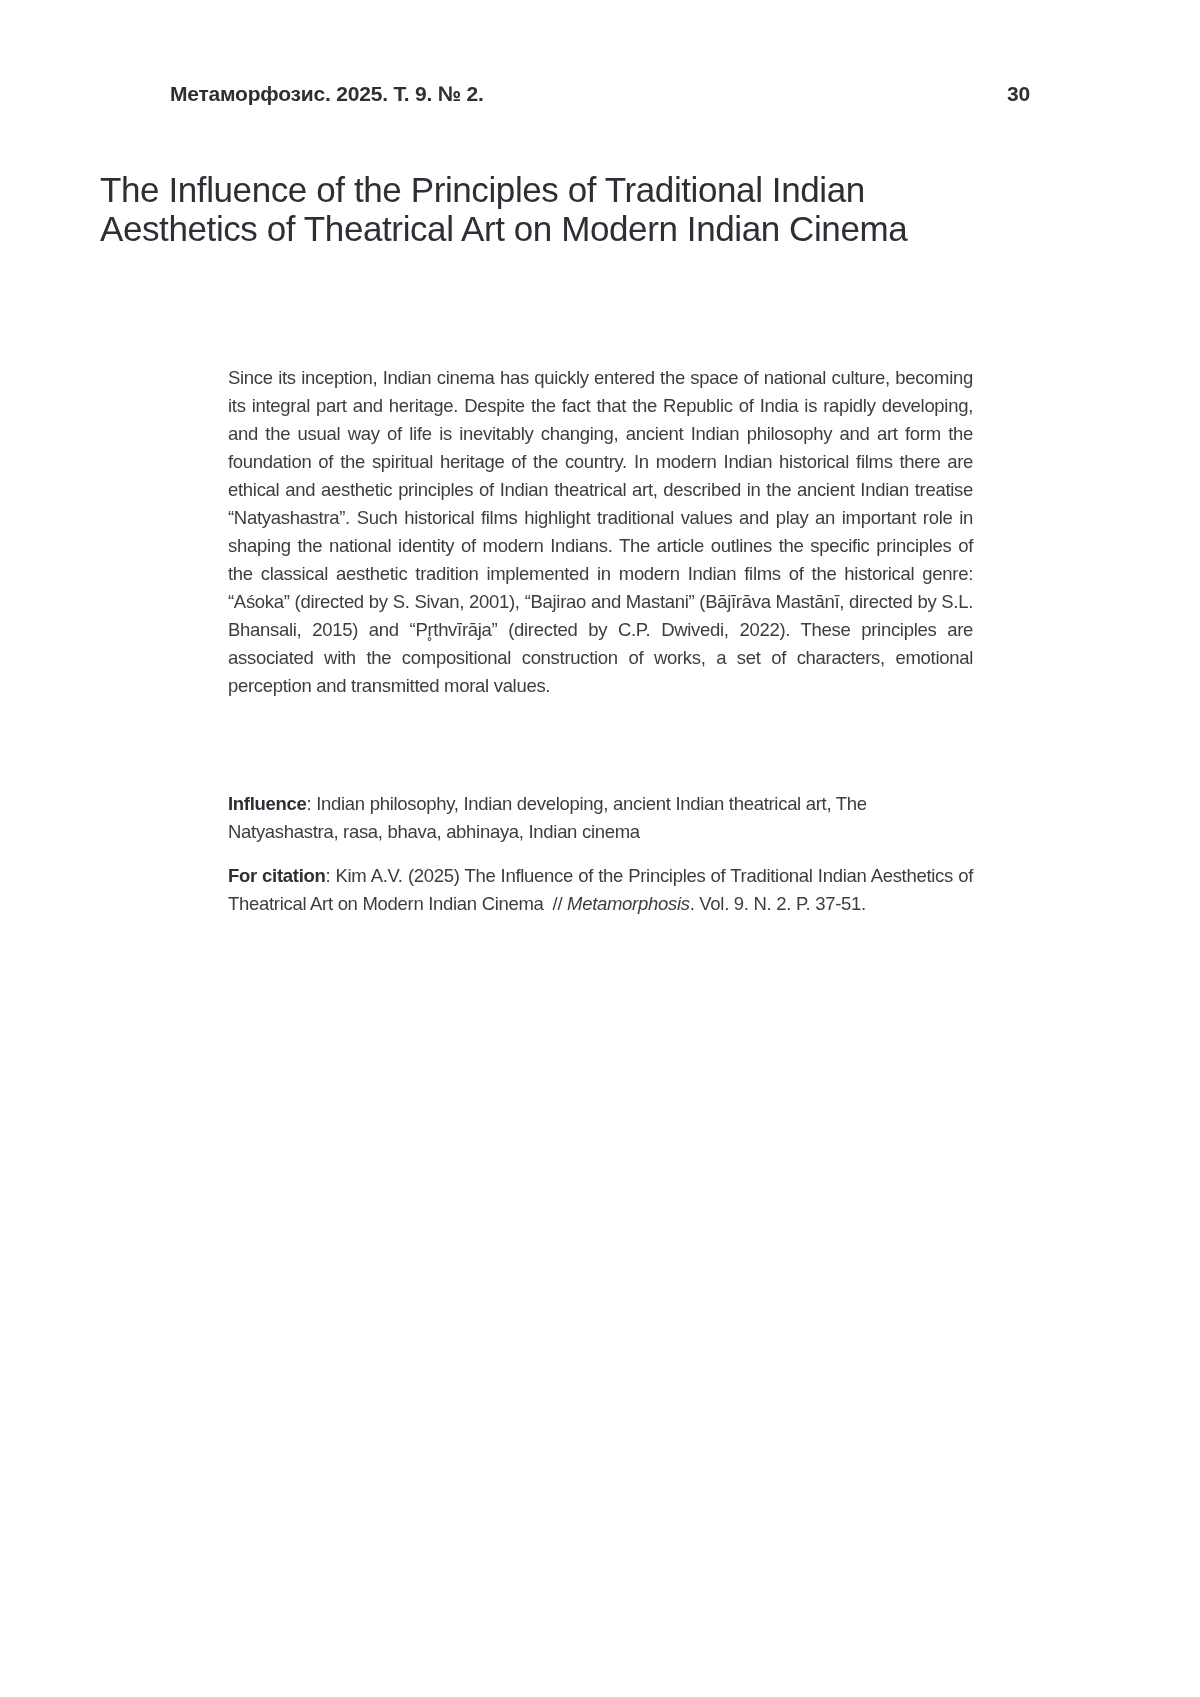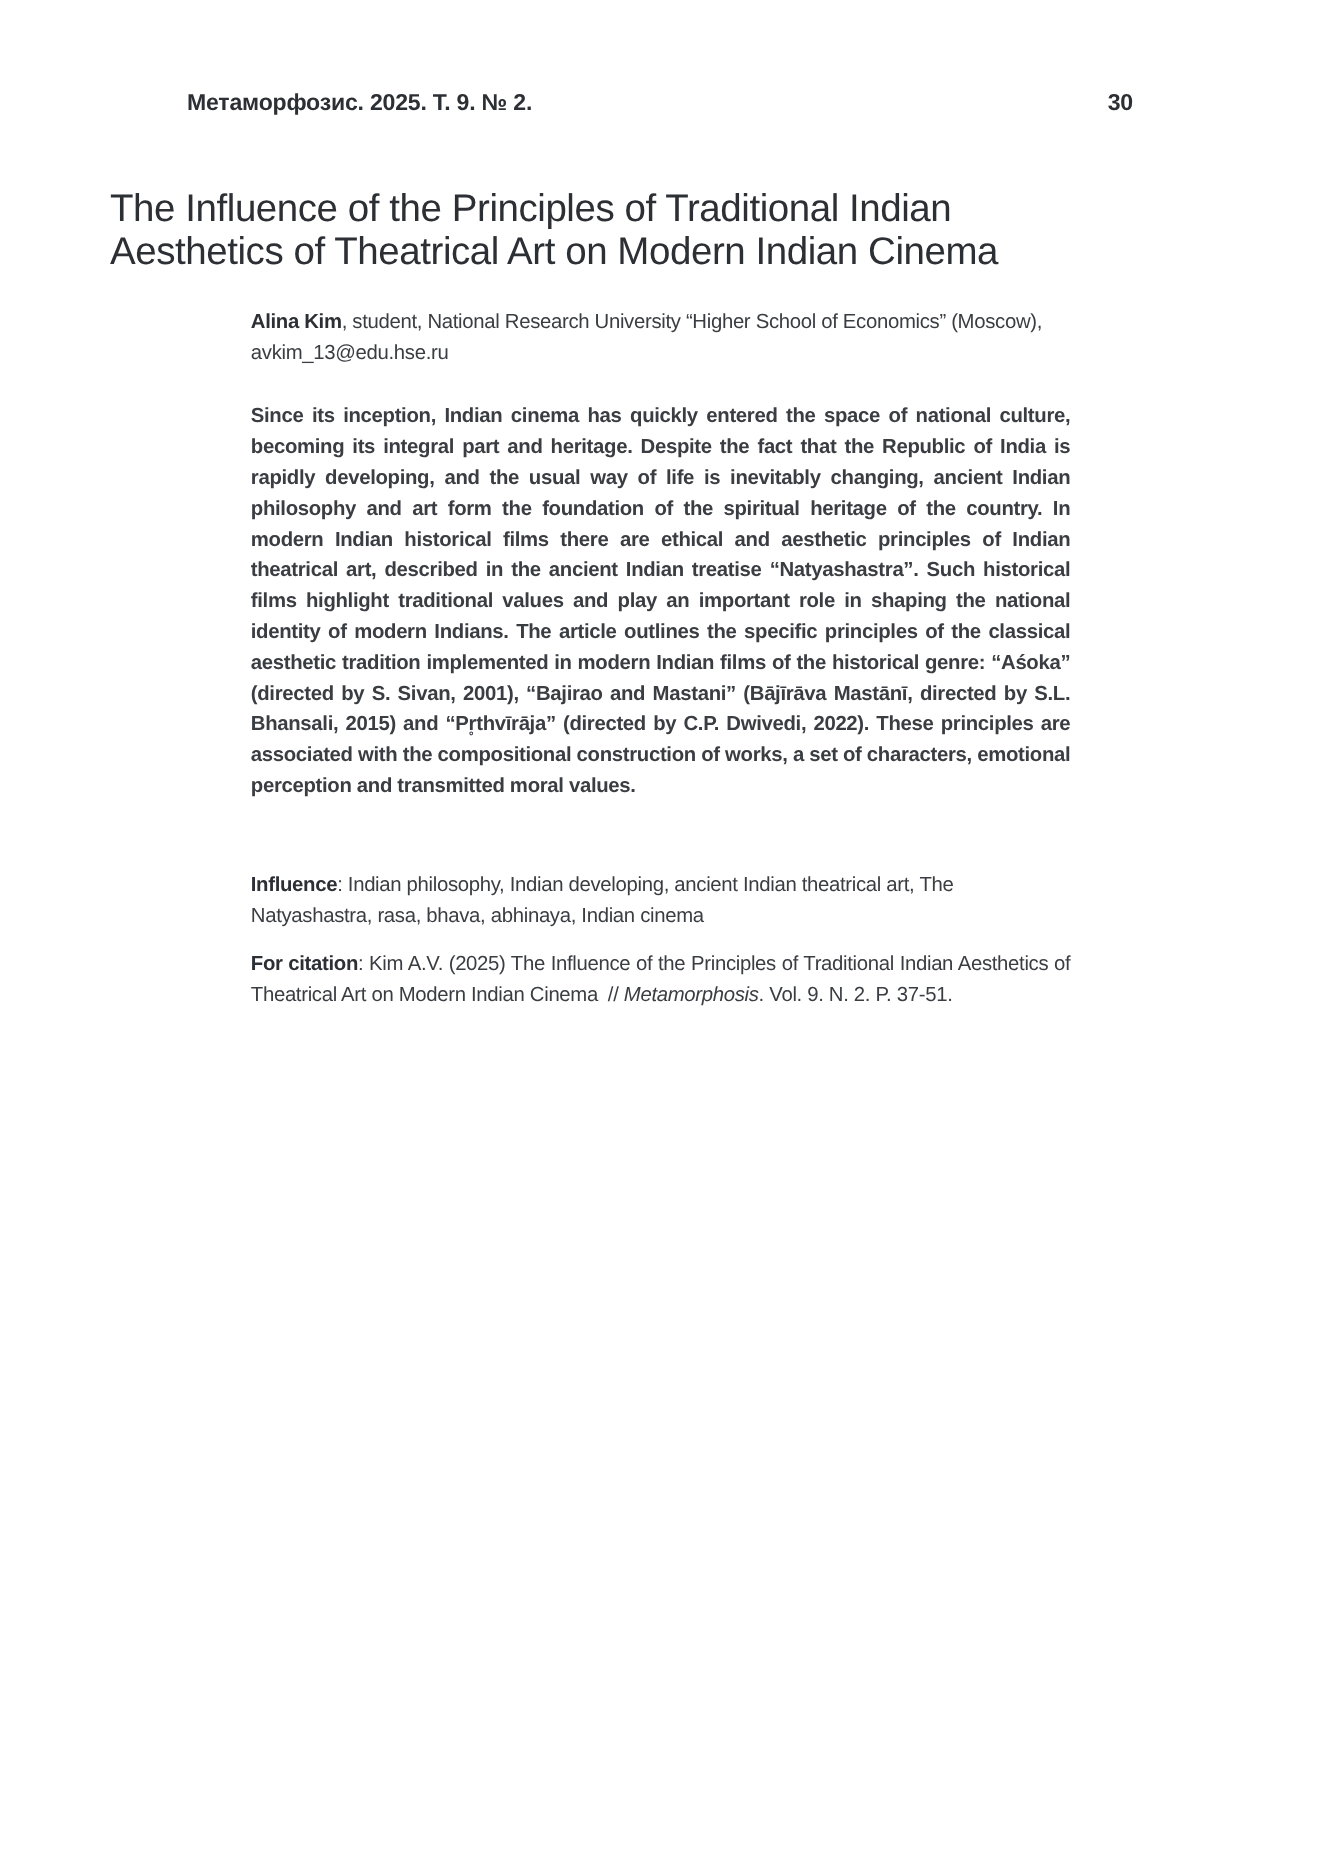--- a/index.html
+++ b/index.html
@@ -30,21 +30,21 @@
     text-align:left;font-size:35px;font-weight:400;line-height:39px;
     color:var(--heading);letter-spacing:-0.4px;
   }
   .title-line{display:block;}
   .col{
     position:absolute;left:228px;width:745px;margin:0;
     font-size:18.5px;line-height:28px;letter-spacing:-0.3px;
     color:var(--text);
   }
   .author-block{top:278px;}
-  .abstract-block{top:364px;text-align:justify;text-justify:inter-word;font-weight:bold;}
+  .abstract-block{top:364px;text-align:justify;text-justify:inter-word;}
   .keywords-block{top:790px;}
   .citation-block{top:862px;text-align:justify;text-justify:inter-word;}
   .receipt-block{top:958px;}
   strong{font-weight:700;color:var(--heading);}
   em{font-style:italic;}
 </style>
 </head>
 <body>
 
 <div class="page">
@@ -52,21 +52,20 @@
   <header class="running-head">
     <span>Метаморфозис. 2025. Т. 9. № 2.</span>
     <span>30</span>
   </header>
 
   <h1 class="article-title">
       <span class="title-line">The Influence of the Principles of Traditional Indian</span>
       <span class="title-line">Aesthetics of Theatrical Art on Modern Indian Cinema</span>
     </h1>
 
-  <p class="col author-block"><strong>Alina Kim</strong><span>, student, National Research University “Higher School of Economics” (Moscow), avkim_13@edu.hse.ru</span></p>
 
   <p class="col abstract-block">Since its inception, Indian cinema has quickly entered the space of national culture, becoming its integral part and heritage. Despite the fact that the Republic of India is rapidly developing, and the usual way of life is inevitably changing, ancient Indian philosophy and art form the foundation of the spiritual heritage of the country. In modern Indian historical films there are ethical and aesthetic principles of Indian theatrical art, described in the ancient Indian treatise “Natyashastra”. Such historical films highlight traditional values and play an important role in shaping the national identity of modern Indians. The article outlines the specific principles of the classical aesthetic tradition implemented in modern Indian films of the historical genre: “Aśoka” (directed by S. Sivan, 2001), “Bajirao and Mastani” (Bājīrāva Mastānī, directed by S.L. Bhansali, 2015) and “Pr̥thvīrāja” (directed by C.P. Dwivedi, 2022). These principles are associated with the compositional construction of works, a set of characters, emotional perception and transmitted moral values.</p>
 
   <p class="col keywords-block"><strong>Influence</strong><span>: </span><span>Indian philosophy, Indian developing, ancient Indian theatrical art, The Natyashastra, rasa, bhava, abhinaya, Indian cinema</span></p>
 
   <p class="col citation-block"><strong>For citation</strong><span>: </span><span>Kim A.V. (2025) The Influence of the Principles of Traditional Indian Aesthetics of Theatrical Art on Modern Indian Cinema // </span><em>Metamorphosis</em><span>. Vol. 9. N. 2. P. 37-51.</span></p>
 
 
 </div>
 

